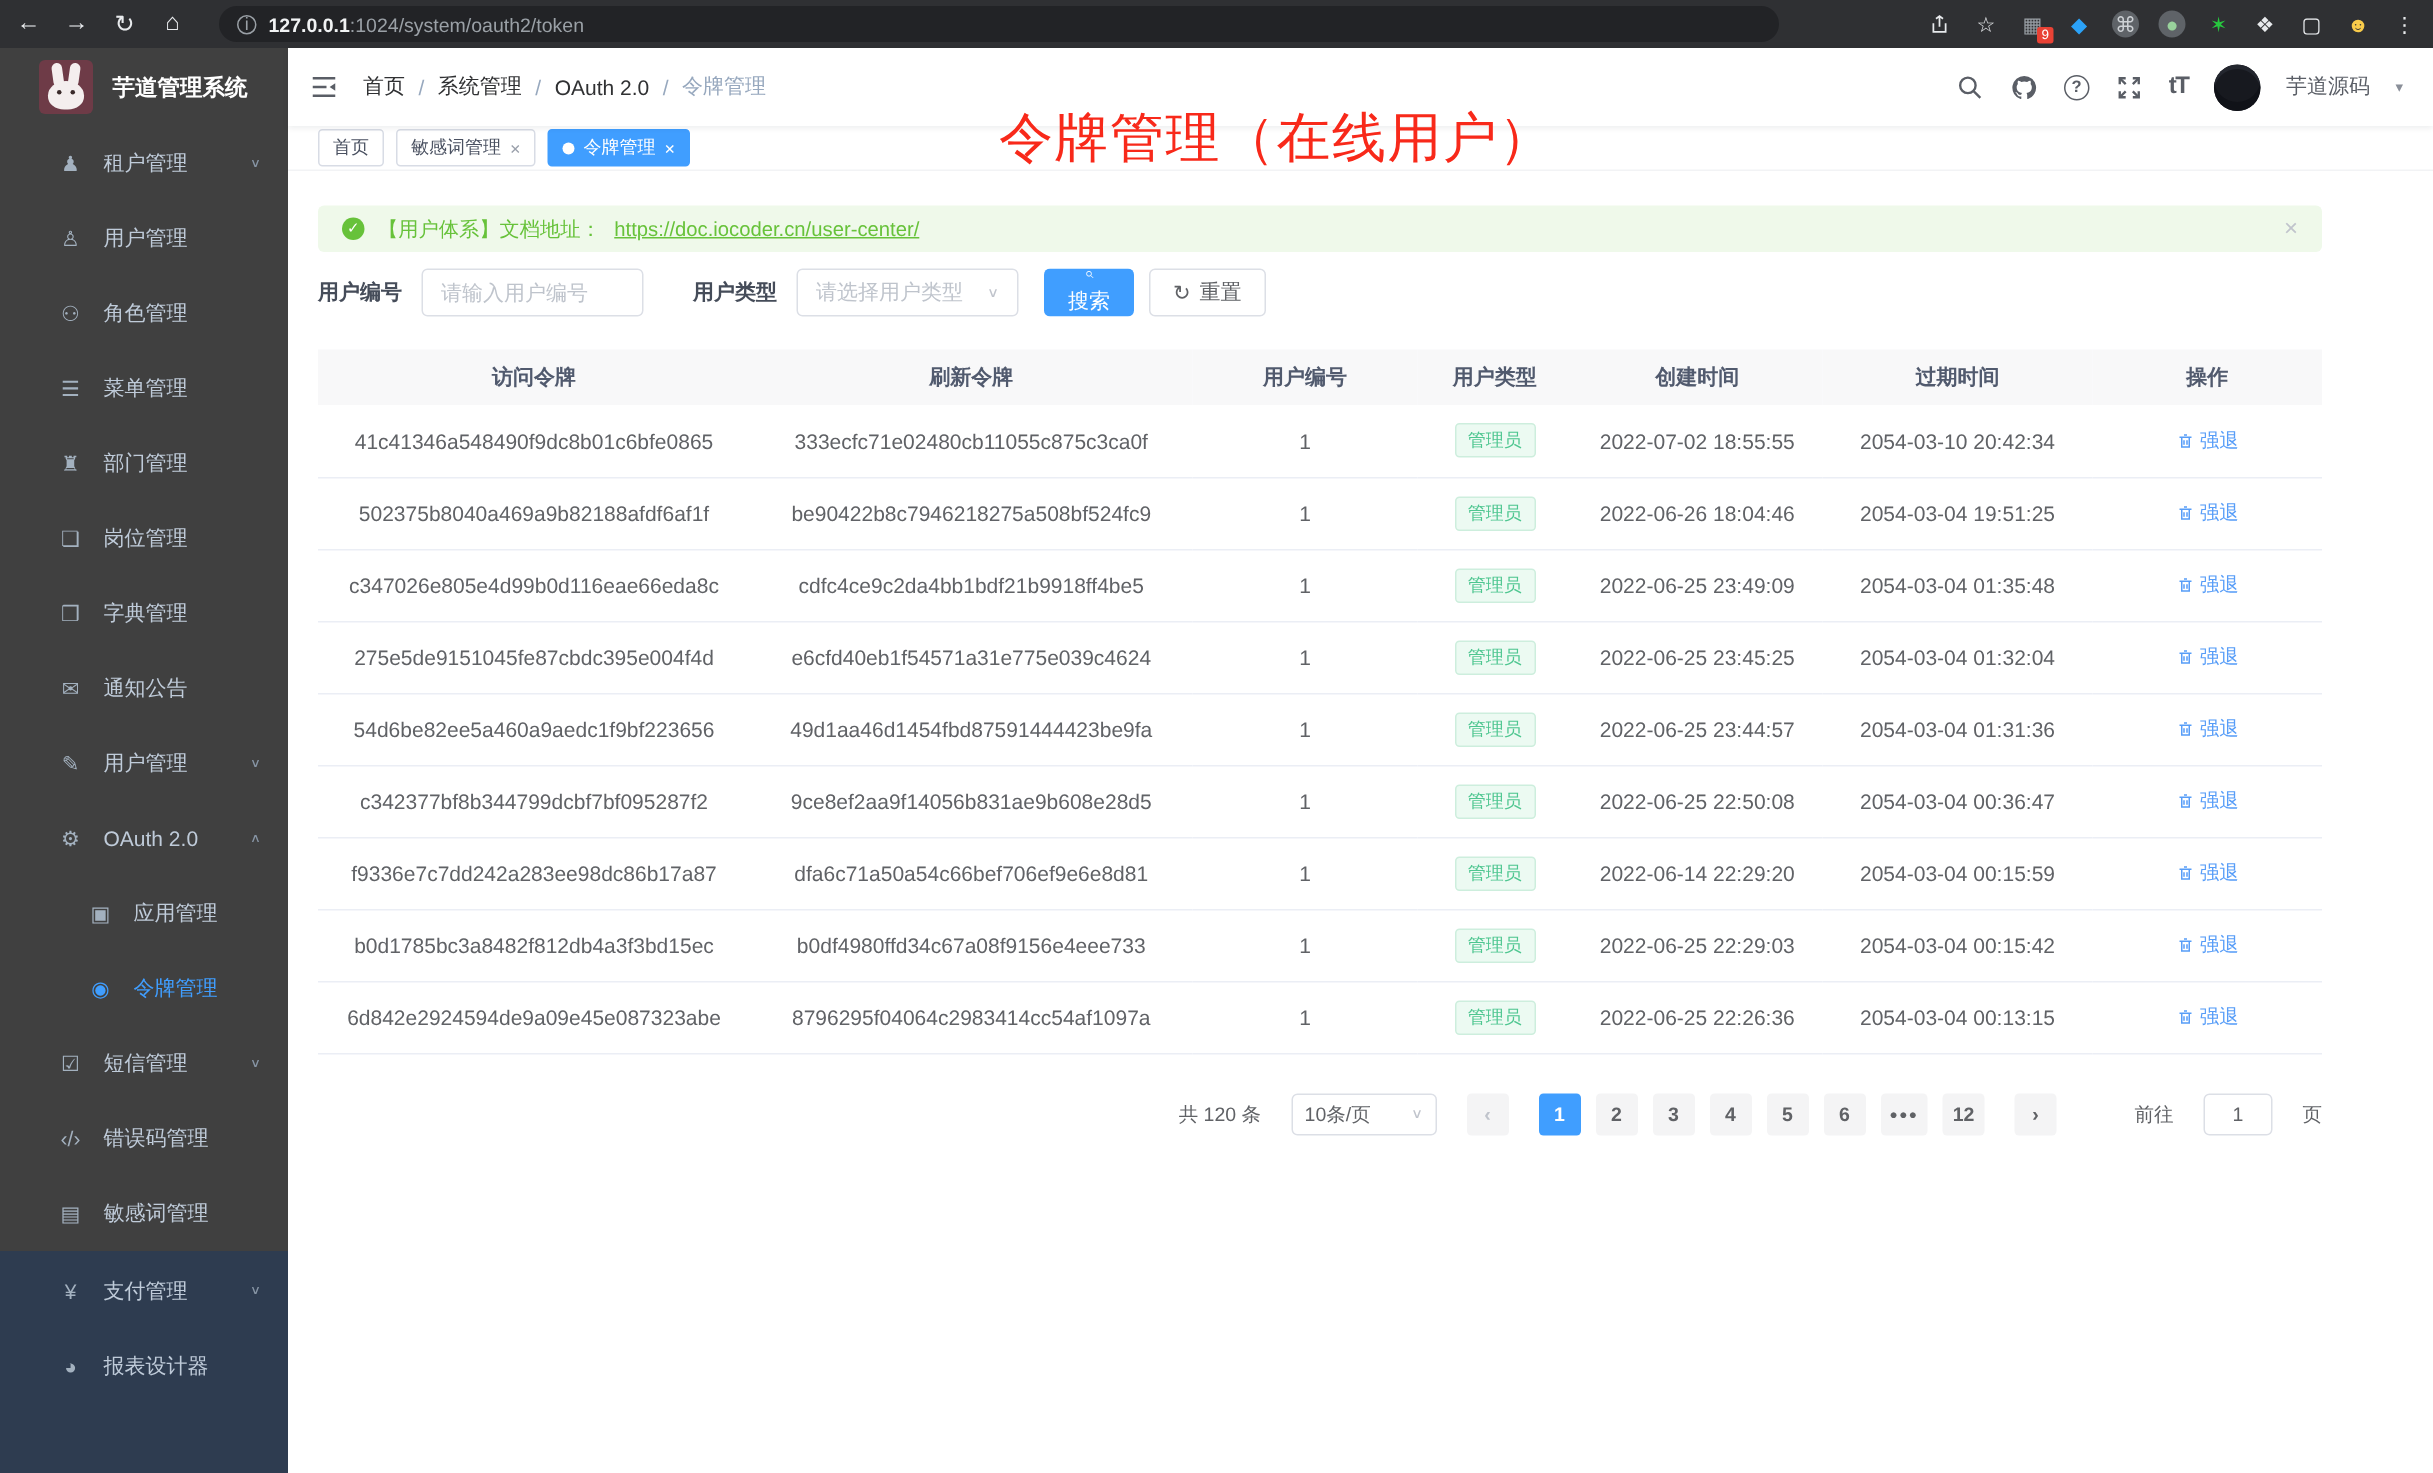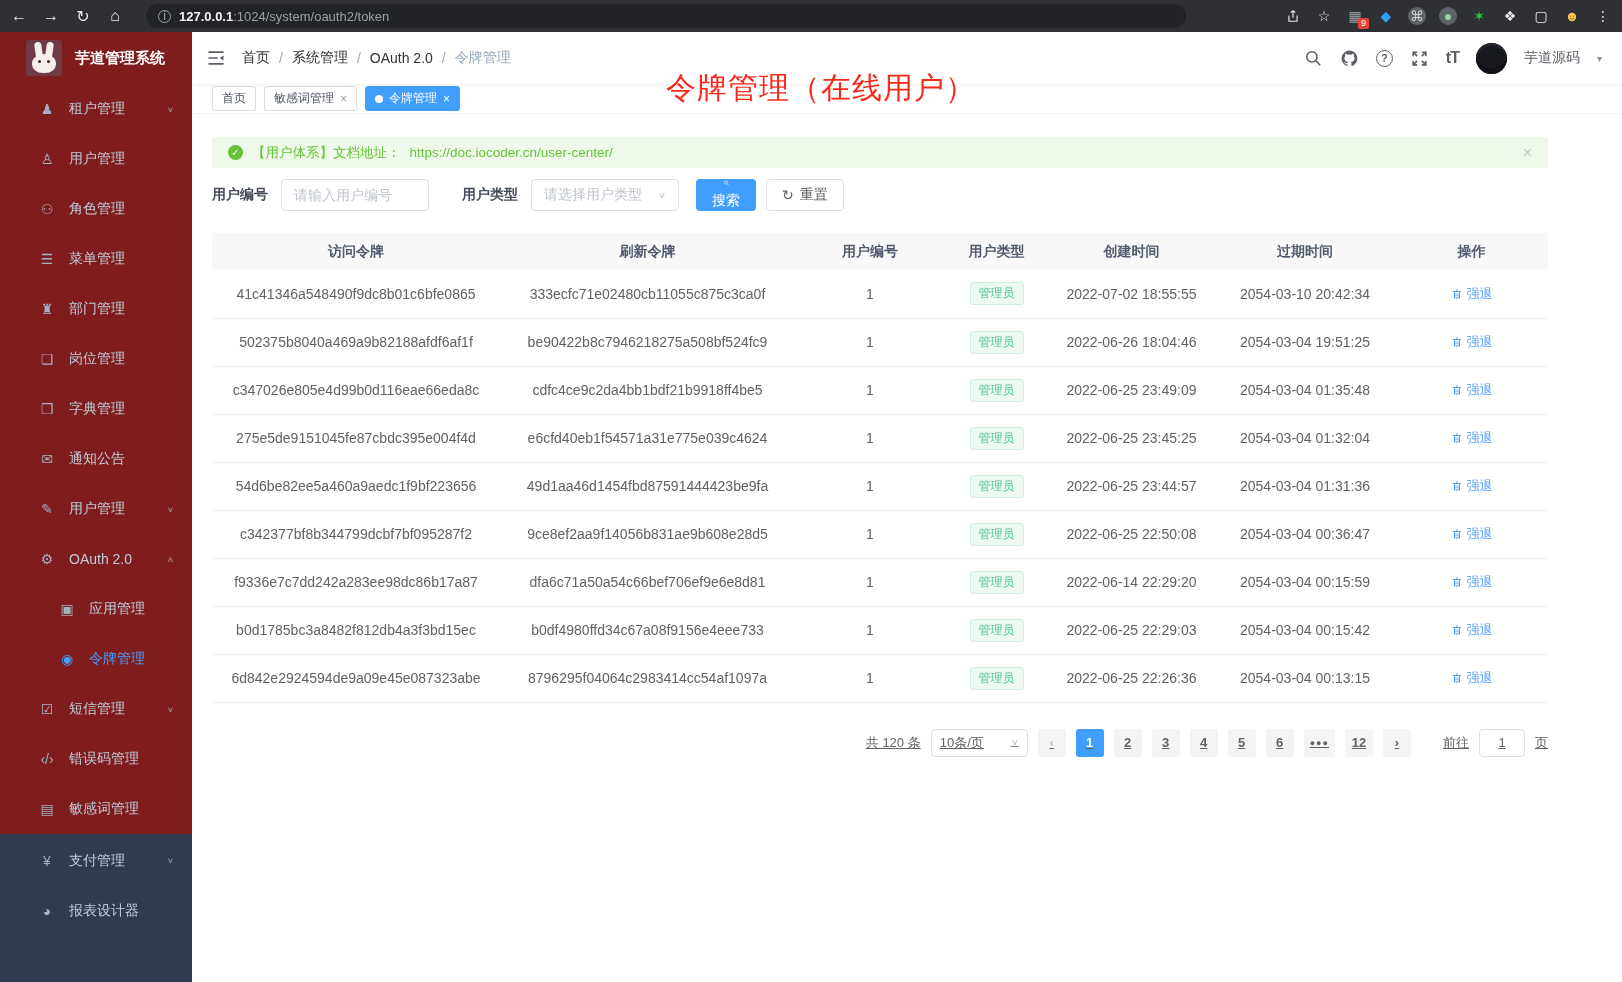--- a/index.html
+++ b/index.html
@@ -18,21 +18,21 @@
   .url-text b { color:#f1f3f4; font-weight:bold; }
   .bright { display:flex; align-items:center; gap:13px; margin-left:auto; }
   .bicon { font-size:14px; color:#e8eaed; position:relative; width:18px; height:18px;
     display:flex; align-items:center; justify-content:center; }
   .ext-badge { position:absolute; bottom:-4px; right:-5px; background:#e94235; color:#fff;
     font-size:9px; padding:0 3px; border-radius:2px; line-height:11px; }
   .share-svg { width:14px; height:16px; }
 
   
   .app { display:flex; height:950px; }
-  .sidebar { width:192px; background:#7f1d1d; display:flex; flex-direction:column; flex-shrink:0; }
+  .sidebar { width:192px; background:#404040; display:flex; flex-direction:column; flex-shrink:0; }
   .logo-row { height:52px; display:flex; align-items:center; padding-left:26px; gap:13px; }
   .logo-avatar { position:relative; width:36px; height:36px; border-radius:4px; background:#6e3b47; overflow:hidden; flex-shrink:0; }
   .logo-avatar .ear { position:absolute; width:7px; height:16px; background:#f4eeee; border-radius:4px; top:2px; }
   .logo-avatar .ear.l { left:9px; transform:rotate(-8deg); }
   .logo-avatar .ear.r { left:20px; transform:rotate(8deg); }
   .logo-avatar .face { position:absolute; width:24px; height:19px; background:#f4eeee; border-radius:50% 50% 45% 45%; left:6px; top:14px; }
   .logo-avatar .eye { position:absolute; width:3px; height:3px; background:#3a2a2a; border-radius:50%; top:20px; }
   .logo-avatar .eye.l { left:12px; } .logo-avatar .eye.r { left:21px; }
   .logo-title { color:#fff; font-size:15px; font-weight:bold; white-space:nowrap; }
   .side-menu { list-style:none; }
@@ -70,30 +70,30 @@
     border-bottom:1px solid #f2f3f5; background:#fff; }
   .tag { height:25px; display:flex; align-items:center; gap:6px; padding:0 9px;
     border:1px solid #d8dce5; border-radius:3px; background:#fff; font-size:12px;
     color:#495060; cursor:pointer; }
   .tag .tag-close { font-size:12px; color:#9aa0ab; }
   .tag.active { background:#409eff; border-color:#409eff; color:#fff; }
   .tag.active .tag-close { color:#fff; }
   .tag-dot { width:8px; height:8px; border-radius:50%; background:#fff; }
 
   .annotation { position:absolute; left:474px; top:36px; z-index:3; color:#f8291a;
-    font-size:30px; font-weight:500; letter-spacing:1px; white-space:nowrap; }
+    font-size:36px; font-weight:500; letter-spacing:1px; white-space:nowrap; }
 
   .content { padding:23px 0 0 20px; width:1356px; }
 
   .alert { width:1336px; height:31px; background:#eff9ea; border-radius:4px;
     display:flex; align-items:center; padding:0 16px; gap:9px; }
   .alert-check { width:15px; height:15px; border-radius:50%; background:#67c23a; color:#fff;
     font-size:10px; display:flex; align-items:center; justify-content:center; flex-shrink:0; }
   .alert-text { font-size:13.5px; color:#67c23a; }
-  .alert-link { font-size:13.5px; color:#67c23a; cursor:pointer; }
+  .alert-link { font-size:13.5px; color:#67c23a; cursor:pointer;text-decoration:underline; }
   .alert-close { margin-left:auto; color:#c0c4cc; font-size:16px; cursor:pointer; }
 
   .filters { margin-top:11px; display:flex; align-items:center; }
   .f-label { font-size:14px; font-weight:bold; color:#454c59; margin-right:13px; }
   .f-input, .f-select { width:148px; height:32px; border:1px solid #dcdfe6; border-radius:4px;
     font-size:14px; padding:0 12px; color:#606266; background:#fff; }
   .f-input::placeholder { color:#bfc4cc; }
   .f-select { display:flex; align-items:center; justify-content:space-between; cursor:pointer; }
   .f-placeholder { color:#bfc4cc; }
   .f-chevron { color:#c0c4cc; font-size:11px; transform:scaleY(.8); }
@@ -110,21 +110,21 @@
     height:37px; text-align:center; }
   .grid td { height:48px; border-bottom:1px solid #ebeef5; text-align:center;
     font-size:14px; color:#606266; }
   .badge { display:inline-block; background:#ecfaf2; border:1px solid #cdeedd;
     color:#4ec690; font-size:12px; border-radius:3px; padding:2px 8px; }
   .action-link { color:#579df8; font-size:13px; cursor:pointer; display:inline-flex;
     align-items:center; gap:4px; }
   .action-link svg { width:12px; height:12px; }
 
   .pager-row { width:1336px; margin-top:26px; display:flex; align-items:center;
-    justify-content:flex-end; gap:10px; font-size:13px; color:#606266;text-decoration:underline; }
+    justify-content:flex-end; gap:20px; font-size:13px; color:#606266; }
   .psize { width:97px; height:28px; border:1px solid #dcdfe6; border-radius:4px;
     display:flex; align-items:center; justify-content:space-between; padding:0 8px; cursor:pointer; }
   .pbtn { min-width:28px; height:28px; border:none; border-radius:3px; background:#f4f4f5;
     color:#606266; font-size:13px; font-weight:bold; cursor:pointer;
     display:flex; align-items:center; justify-content:center; padding:0 6px; }
   .pbtn.active { background:#409eff; color:#fff; }
   .pbtn.disabled { color:#c0c4cc; cursor:default; }
   .pbtn.ellipsis { letter-spacing:1px; font-size:9px; color:#606266; }
   .pages { display:flex; gap:10px; }
   .goto-input { width:46px; height:28px; border:1px solid #dcdfe6; border-radius:4px;

